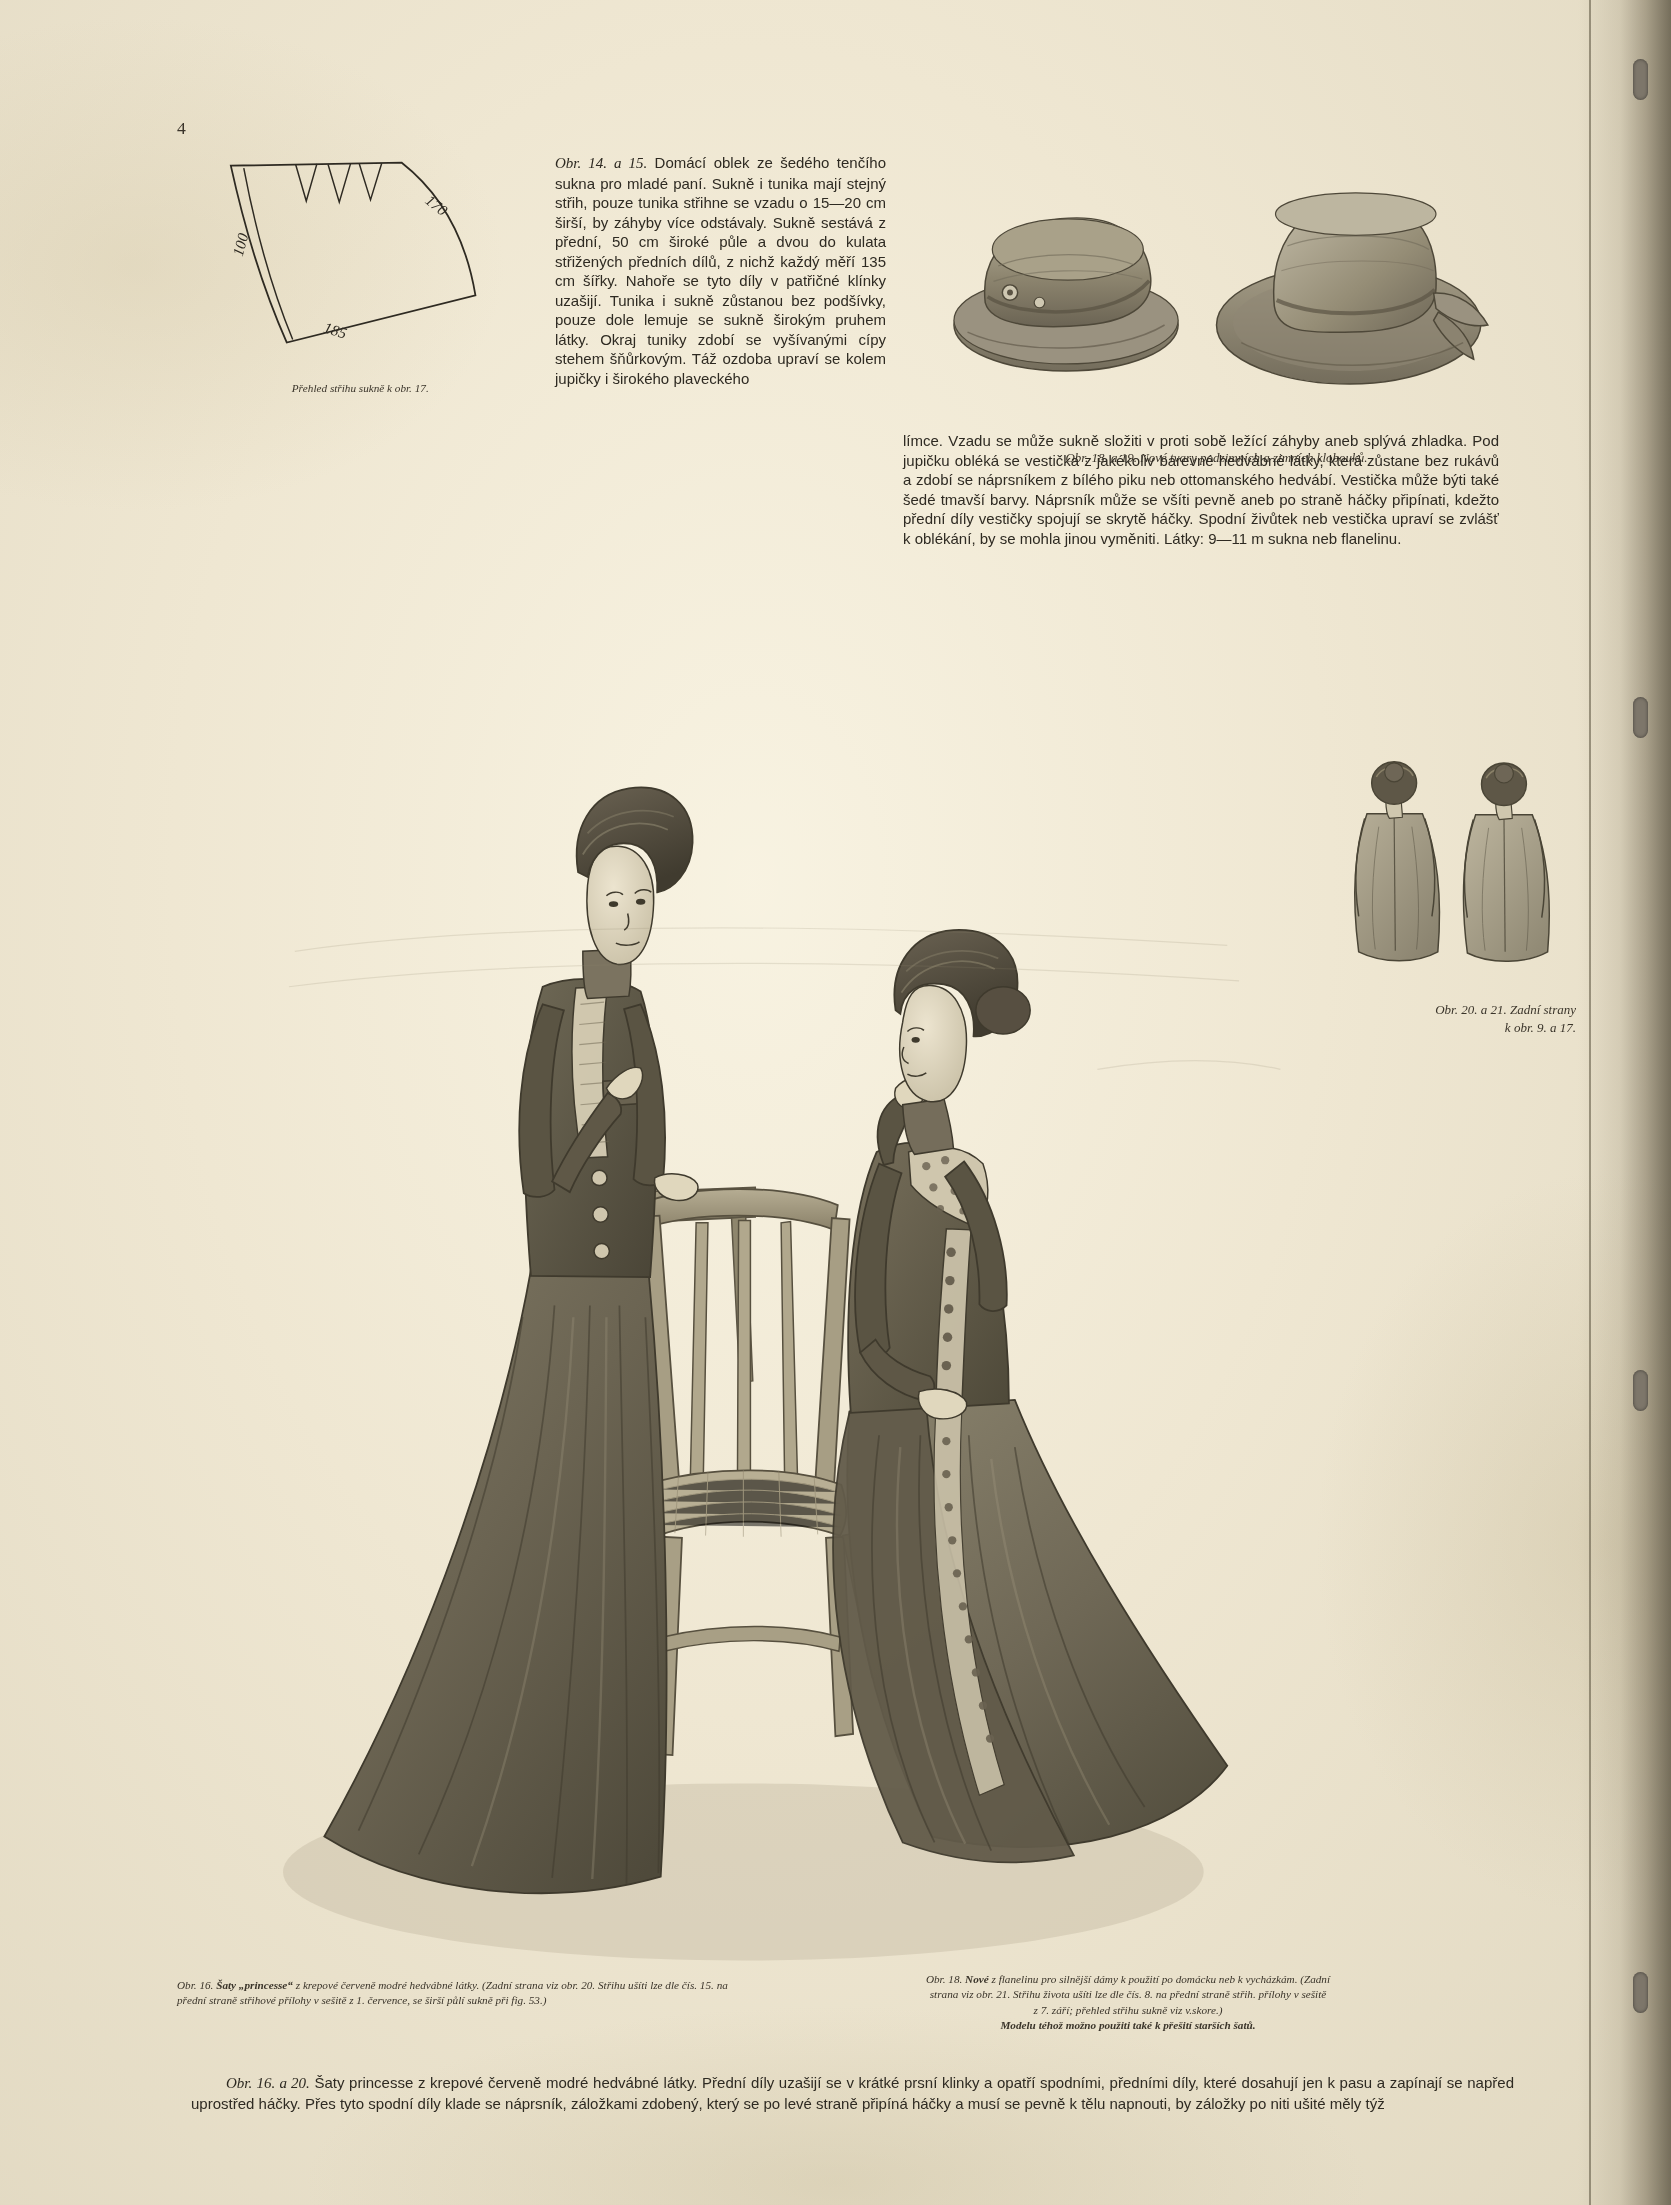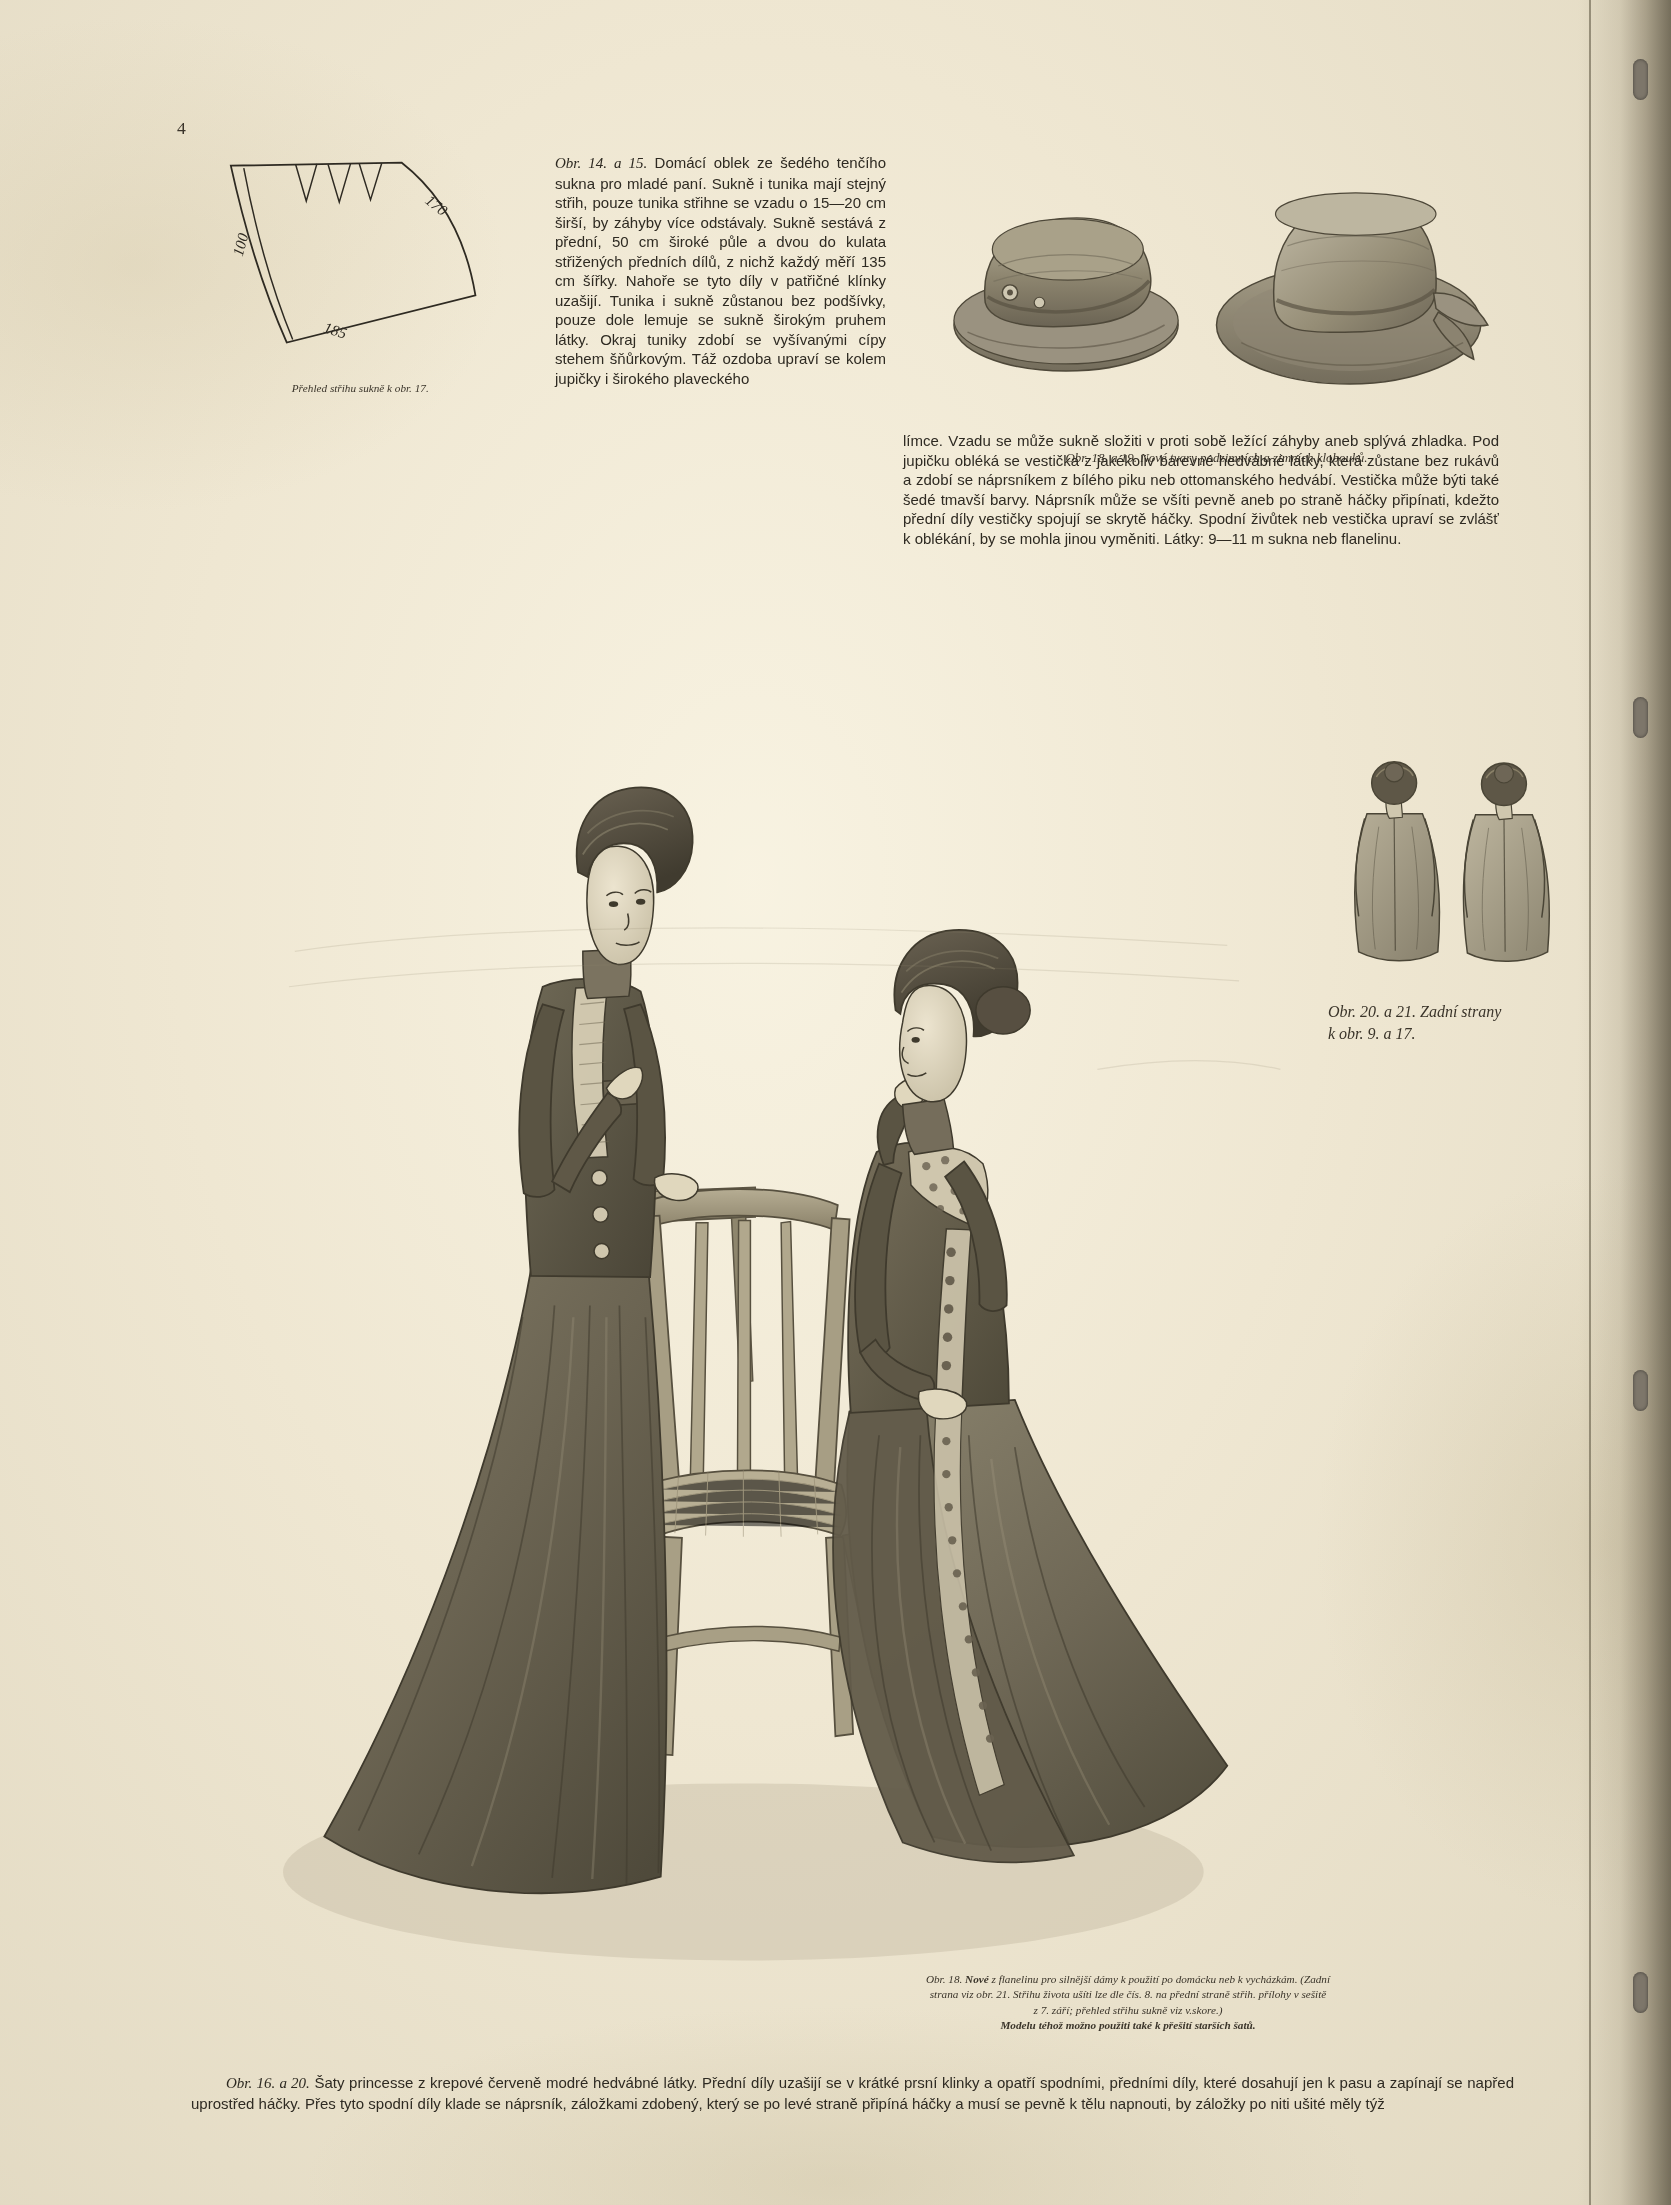--- a/index.html
+++ b/index.html
@@ -170,22 +170,22 @@
 
   
   .backviews {
     position: absolute;
     left: 1151px;
     top: 661px;
     width: 248px;
   }
   .backviews-cap {
     margin-top: 7px;
-    text-align: left;
-    font-size: 16px;
+    text-align: right;
+    font-size: 13px;
     line-height: 1.35;
   }
 
   
   .cap-left {
     position: absolute;
     left: 0;
     top: 1895px;
     width: 555px;
   }
@@ -588,20 +588,25 @@
         </g>
       </svg>
       <div class="caption backviews-cap">
         <div>Obr. 20. a 21. Zadní strany</div>
         <div>k obr. 9. a 17.</div>
       </div>
     </div>
 
     <div class="para-span-a body-text"></div>
 
+    <div class="cap-left caption-small">
+      <span>Obr. 16.</span>
+      <b>Šaty „princesse“</b>
+      <span>z krepové červeně modré hedvábné látky. (Zadní strana viz obr. 20. Střihu ušíti lze dle čís. 15. na přední straně střihové přílohy v sešitě z 1. července, se širší půlí sukně při fig. 53.)</span>
+    </div>
 
     <div class="cap-right caption-small">
       <div class="line-ctr">
         <span>Obr. 18.</span>
         <b>Nové</b>
         <span>z flanelinu pro silnější dámy k použití po domácku neb k vycházkám. (Zadní</span>
       </div>
       <div class="line-ctr">strana viz obr. 21. Střihu života ušíti lze dle čís. 8. na přední straně střih. přílohy v sešitě</div>
       <div class="line-ctr">z 7. září; přehled střihu sukně viz v.skore.)</div>
       <div class="line-ctr" style="font-weight:bold;">Modelu téhož možno použiti také k přešití starších šatů.</div>

